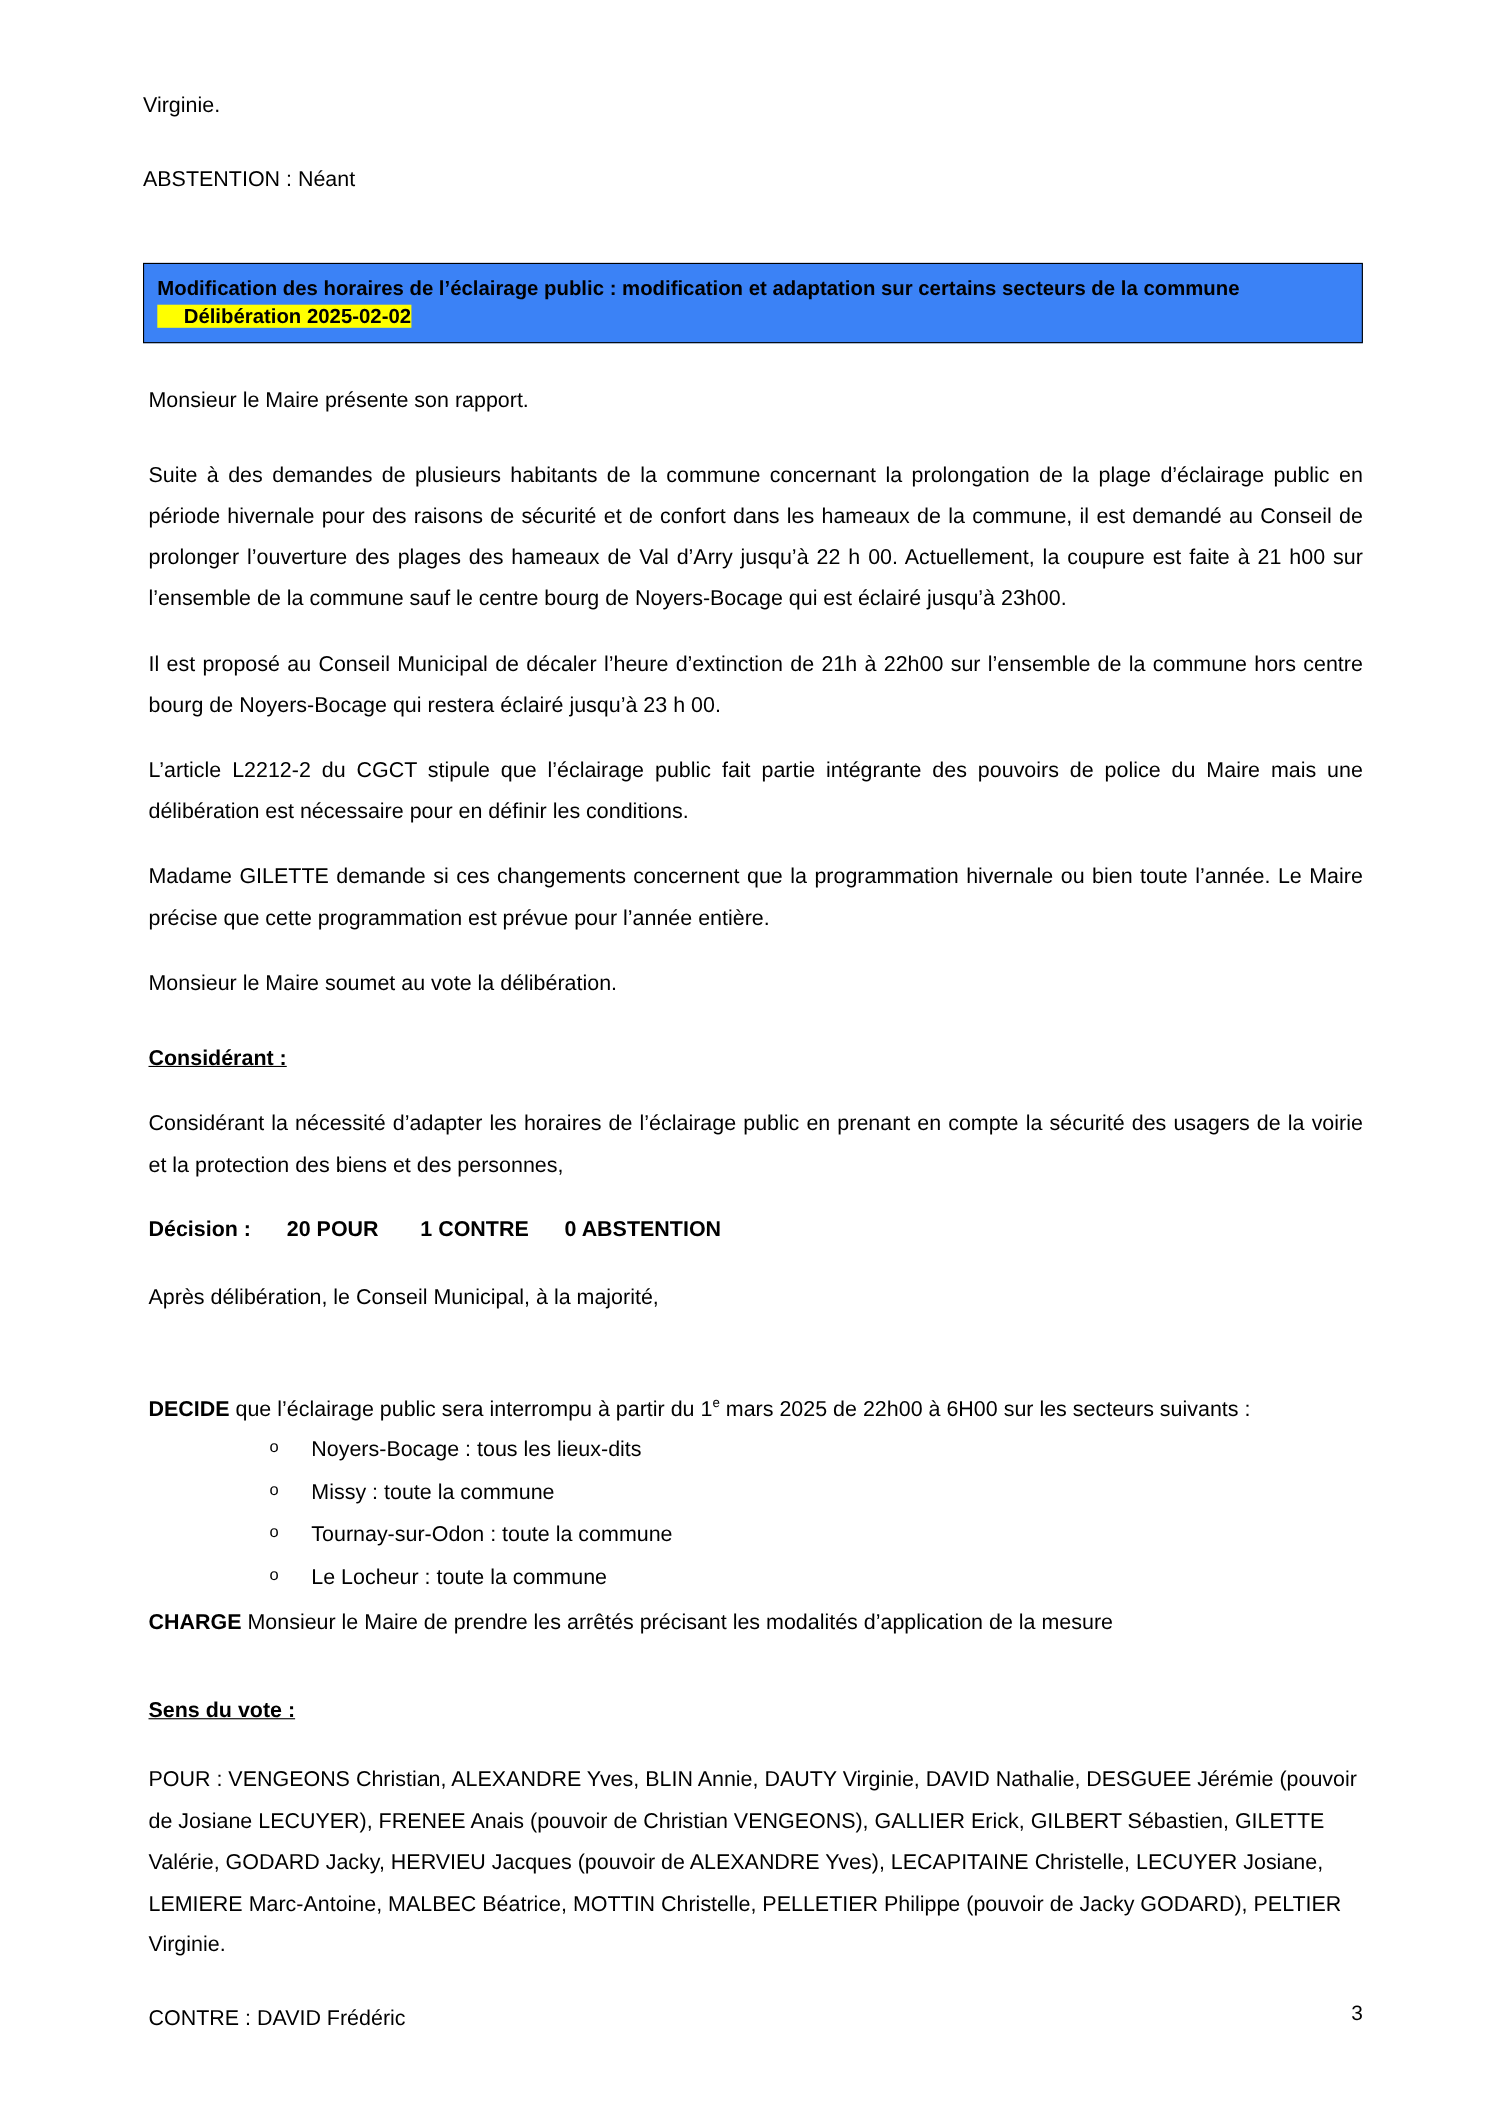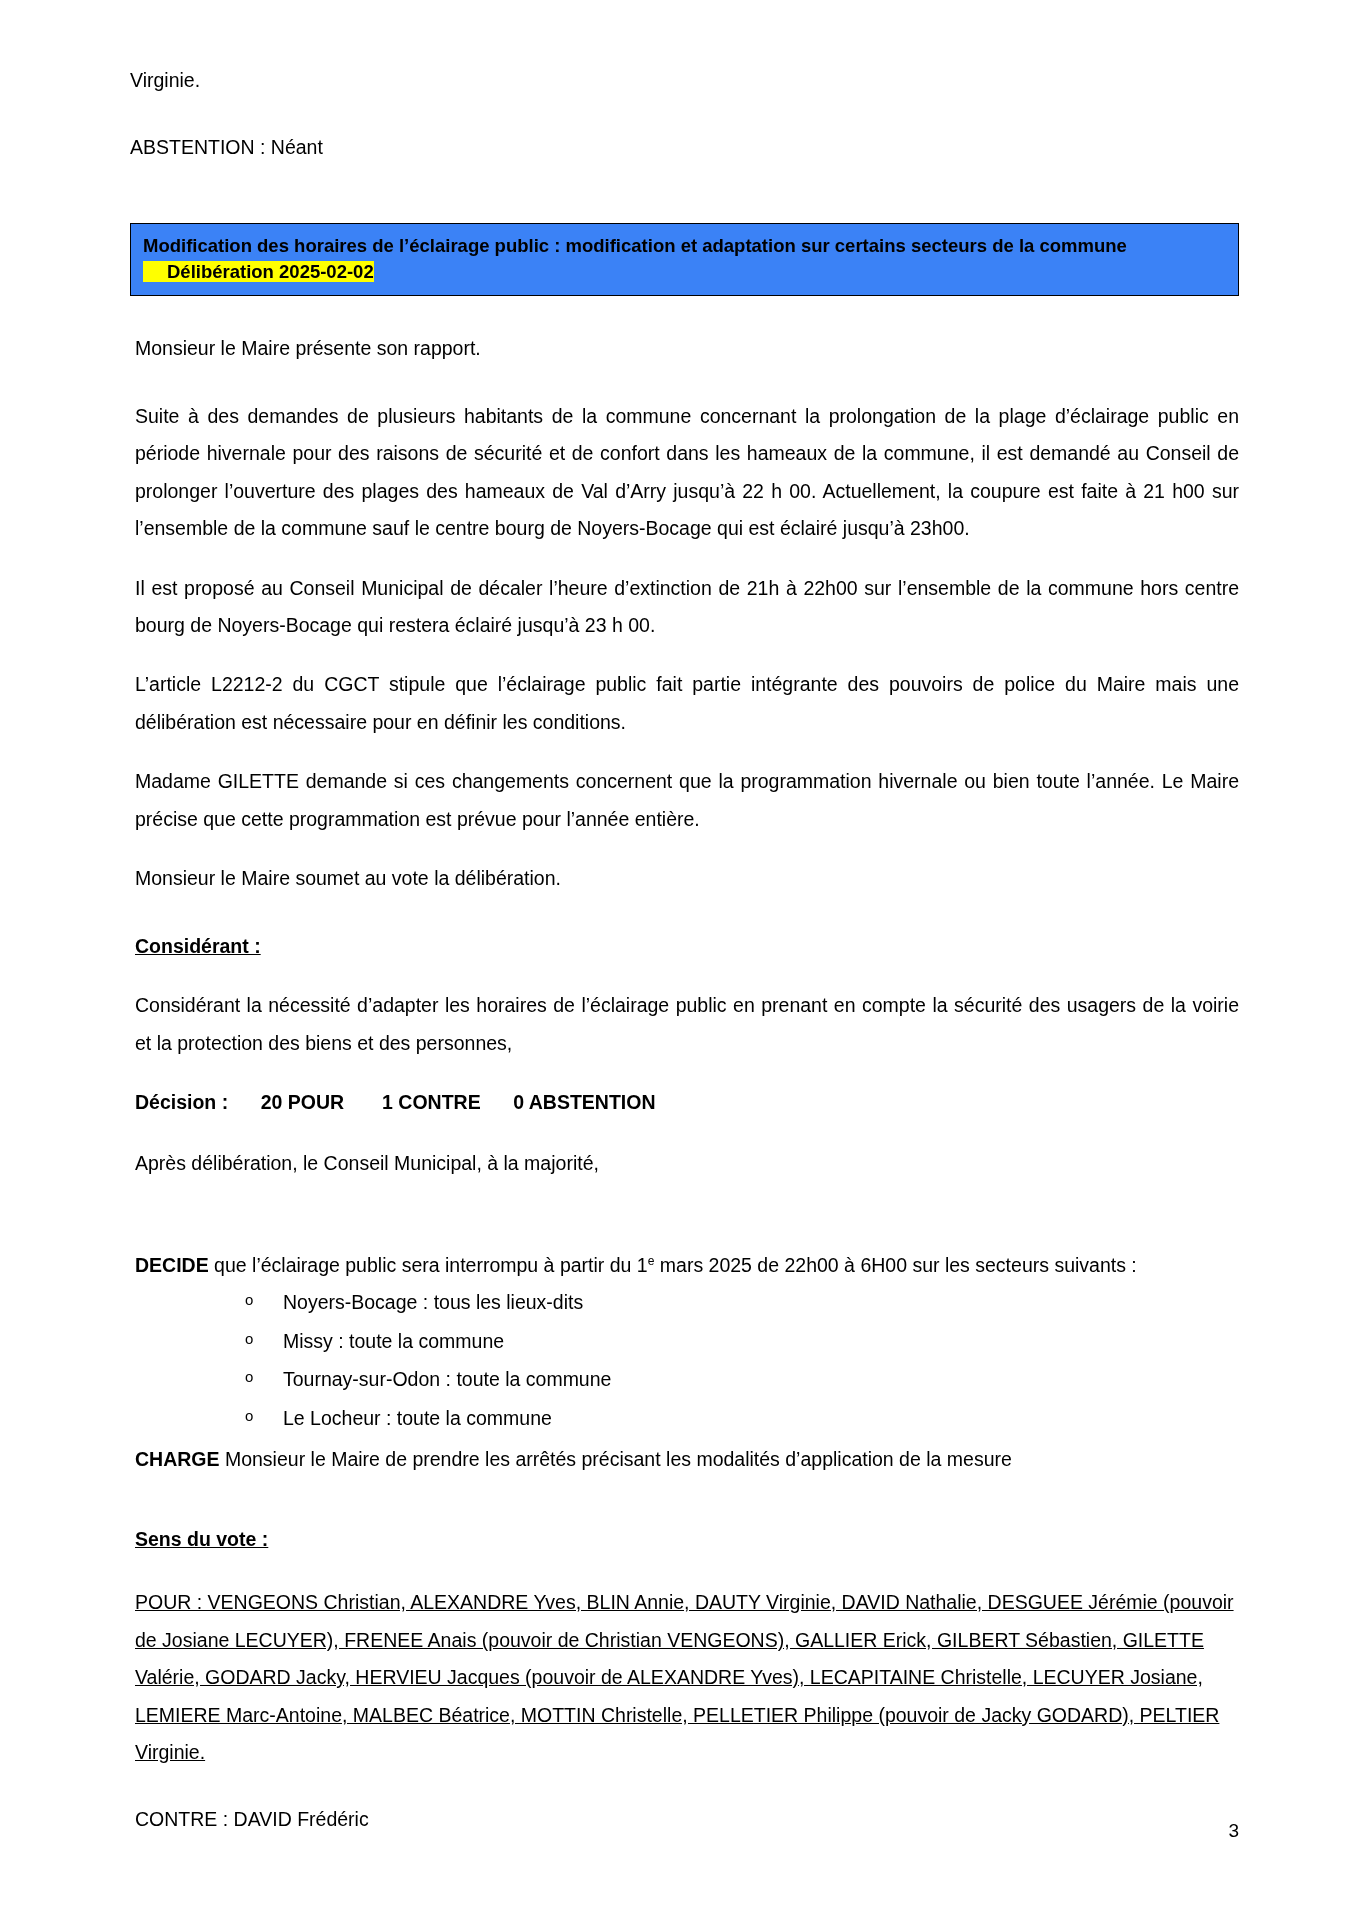--- a/index.html
+++ b/index.html
@@ -22,21 +22,21 @@
   }
   .body-text {
     font-size: 19.5px;
     line-height: 1.92;
   }
   p.para {
     margin: 16px 0 22px 0;
     text-align: justify;
   }
   p.plain {
-    margin: 0 0 30px 0;
+    margin: 16px 0 30px 0;
   }
   
   .delib-box {
     margin: 56px 0 34px 0;
     border: 1.5px solid #000000;
     background: #3b82f6;
     padding: 9px 12px 10px 12px;
     font-size: 18.5px;
     font-weight: bold;
     line-height: 1.42;
@@ -88,21 +88,20 @@
   }
   .charge-para {
     margin: 6px 0 0 0;
   }
   .vote-head {
     margin: 42px 0 26px 0;
   }
   .voter-list {
     margin: 14px 0 30px 0;
     line-height: 1.92;
-    text-decoration: underline;
   }
   sup {
     font-size: 0.62em;
     vertical-align: super;
     line-height: 0;
   }
   .page-number {
     position: absolute;
     right: 118px;
     bottom: 78px;

